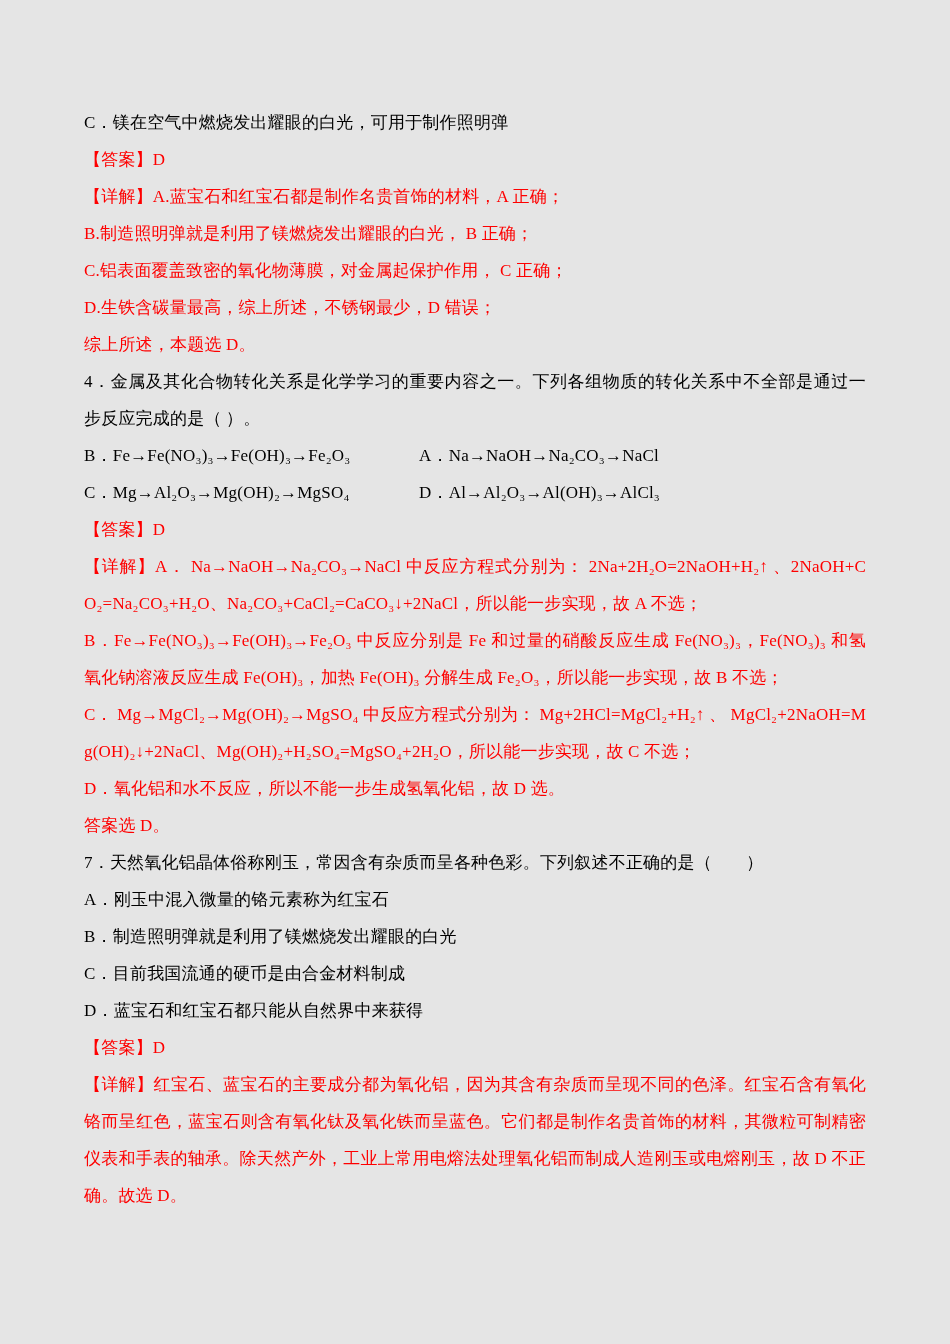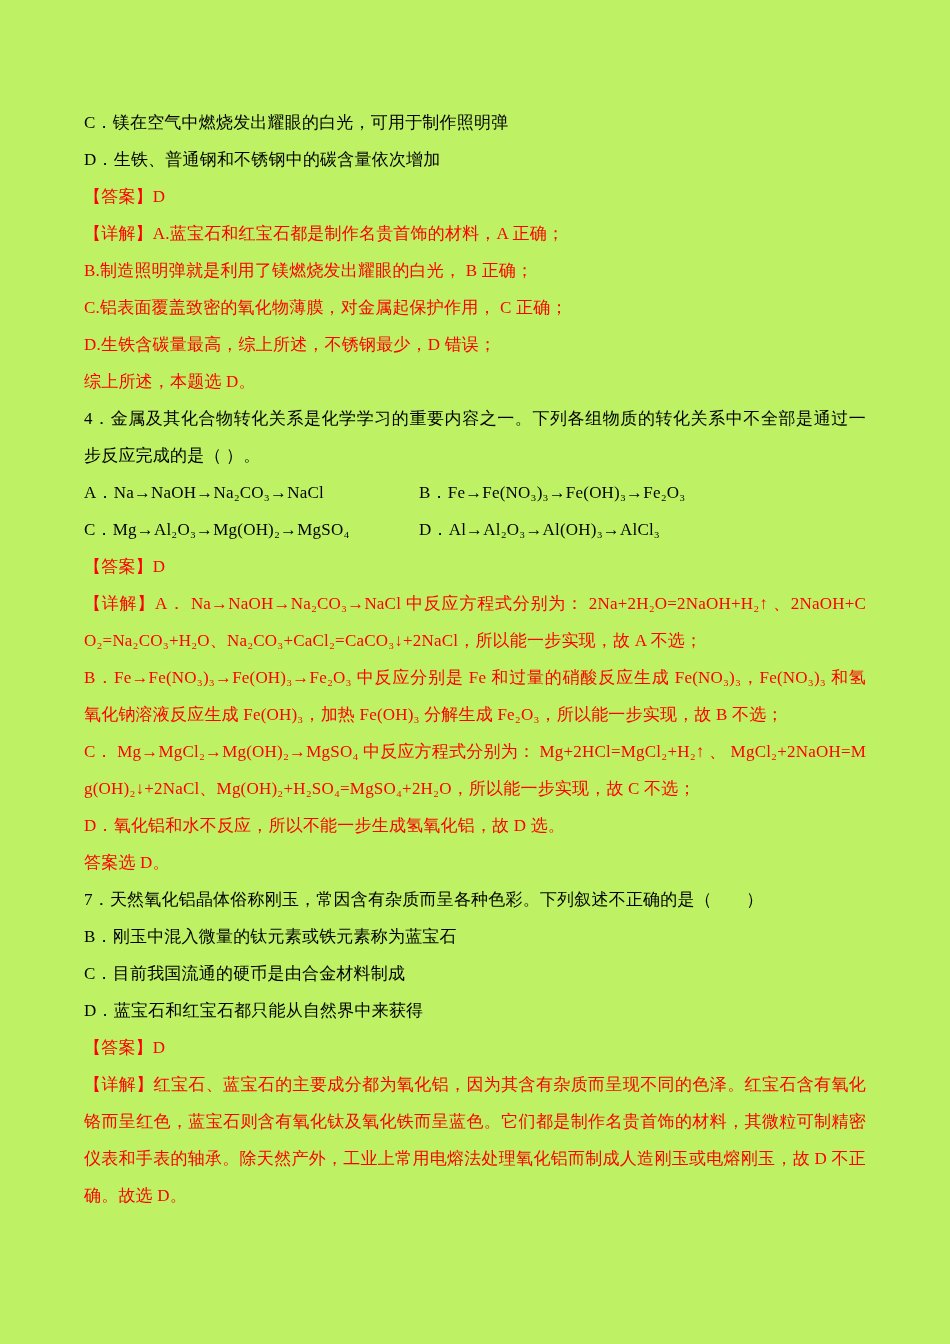--- a/index.html
+++ b/index.html
@@ -5,21 +5,21 @@
   html, body {
     margin: 0;
     padding: 0;
     background: #ffffff;
   }
   .page {
     position: relative;
     width: 950px;
     min-height: 1344px;
     box-sizing: border-box;
-    background: #bef264;
+    background: #e5e5e5;
     padding: 104px 84px 60px 84px;
     font-family: "Liberation Serif", "DejaVu Serif", serif;
   }
   .para {
     margin: 0;
     font-size: 17px;
     line-height: 37px;
     text-align: justify;
     letter-spacing: 0.2px;
     word-break: break-all;
@@ -39,42 +39,42 @@
     flex: 1;
     width: auto;
   }
 </style>
 </head>
 <body>
 
 <div class="page">
   <div>
       <p class="para black">C．镁在空气中燃烧发出耀眼的白光，可用于制作照明弹</p>
-      <p class="para black">D．生铁、普通钢和不锈钢中的碳含量依次增加</p>
       <p class="para red">【答案】D</p>
       <p class="para red">【详解】A.蓝宝石和红宝石都是制作名贵首饰的材料，A 正确；</p>
       <p class="para red">B.制造照明弹就是利用了镁燃烧发出耀眼的白光， B 正确；</p>
       <p class="para red">C.铝表面覆盖致密的氧化物薄膜，对金属起保护作用， C 正确；</p>
       <p class="para red">D.生铁含碳量最高，综上所述，不锈钢最少，D 错误；</p>
       <p class="para red">综上所述，本题选 D。</p>
       <p class="para black">4．金属及其化合物转化关系是化学学习的重要内容之一。下列各组物质的转化关系中不全部是通过一步反应完成的是（ ）。</p>
       <p class="para black options-row">
+        <span class="opt-col">B．Fe→Fe(NO₃)₃→Fe(OH)₃→Fe₂O₃</span>
         <span class="opt-col">A．Na→NaOH→Na₂CO₃→NaCl</span>
-        <span class="opt-col">B．Fe→Fe(NO₃)₃→Fe(OH)₃→Fe₂O₃</span>
       </p>
       <p class="para black options-row">
         <span class="opt-col">C．Mg→Al₂O₃→Mg(OH)₂→MgSO₄</span>
         <span class="opt-col">D．Al→Al₂O₃→Al(OH)₃→AlCl₃</span>
       </p>
       <p class="para red">【答案】D</p>
       <p class="para red">【详解】A． Na→NaOH→Na₂CO₃→NaCl 中反应方程式分别为： 2Na+2H₂O=2NaOH+H₂↑ 、2NaOH+CO₂=Na₂CO₃+H₂O、Na₂CO₃+CaCl₂=CaCO₃↓+2NaCl，所以能一步实现，故 A 不选；</p>
       <p class="para red">B．Fe→Fe(NO₃)₃→Fe(OH)₃→Fe₂O₃ 中反应分别是 Fe 和过量的硝酸反应生成 Fe(NO₃)₃，Fe(NO₃)₃ 和氢氧化钠溶液反应生成 Fe(OH)₃，加热 Fe(OH)₃ 分解生成 Fe₂O₃，所以能一步实现，故 B 不选；</p>
       <p class="para red">C． Mg→MgCl₂→Mg(OH)₂→MgSO₄ 中反应方程式分别为： Mg+2HCl=MgCl₂+H₂↑ 、 MgCl₂+2NaOH=Mg(OH)₂↓+2NaCl、Mg(OH)₂+H₂SO₄=MgSO₄+2H₂O，所以能一步实现，故 C 不选；</p>
       <p class="para red">D．氧化铝和水不反应，所以不能一步生成氢氧化铝，故 D 选。</p>
       <p class="para red">答案选 D。</p>
       <p class="para black">7．天然氧化铝晶体俗称刚玉，常因含有杂质而呈各种色彩。下列叙述不正确的是（　　）</p>
-      <p class="para black">B．刚玉中混入微量的钛元素或铁元素称为蓝宝石</p>
+      <p class="para black">A．刚玉中混入微量的铬元素称为红宝石</p>
+      <p class="para black">B．制造照明弹就是利用了镁燃烧发出耀眼的白光</p>
       <p class="para black">C．目前我国流通的硬币是由合金材料制成</p>
       <p class="para black">D．蓝宝石和红宝石都只能从自然界中来获得</p>
       <p class="para red">【答案】D</p>
       <p class="para red">【详解】红宝石、蓝宝石的主要成分都为氧化铝，因为其含有杂质而呈现不同的色泽。红宝石含有氧化铬而呈红色，蓝宝石则含有氧化钛及氧化铁而呈蓝色。它们都是制作名贵首饰的材料，其微粒可制精密仪表和手表的轴承。除天然产外，工业上常用电熔法处理氧化铝而制成人造刚玉或电熔刚玉，故 D 不正确。故选 D。</p>
     </div>
 </div>
 
 </body></html>

